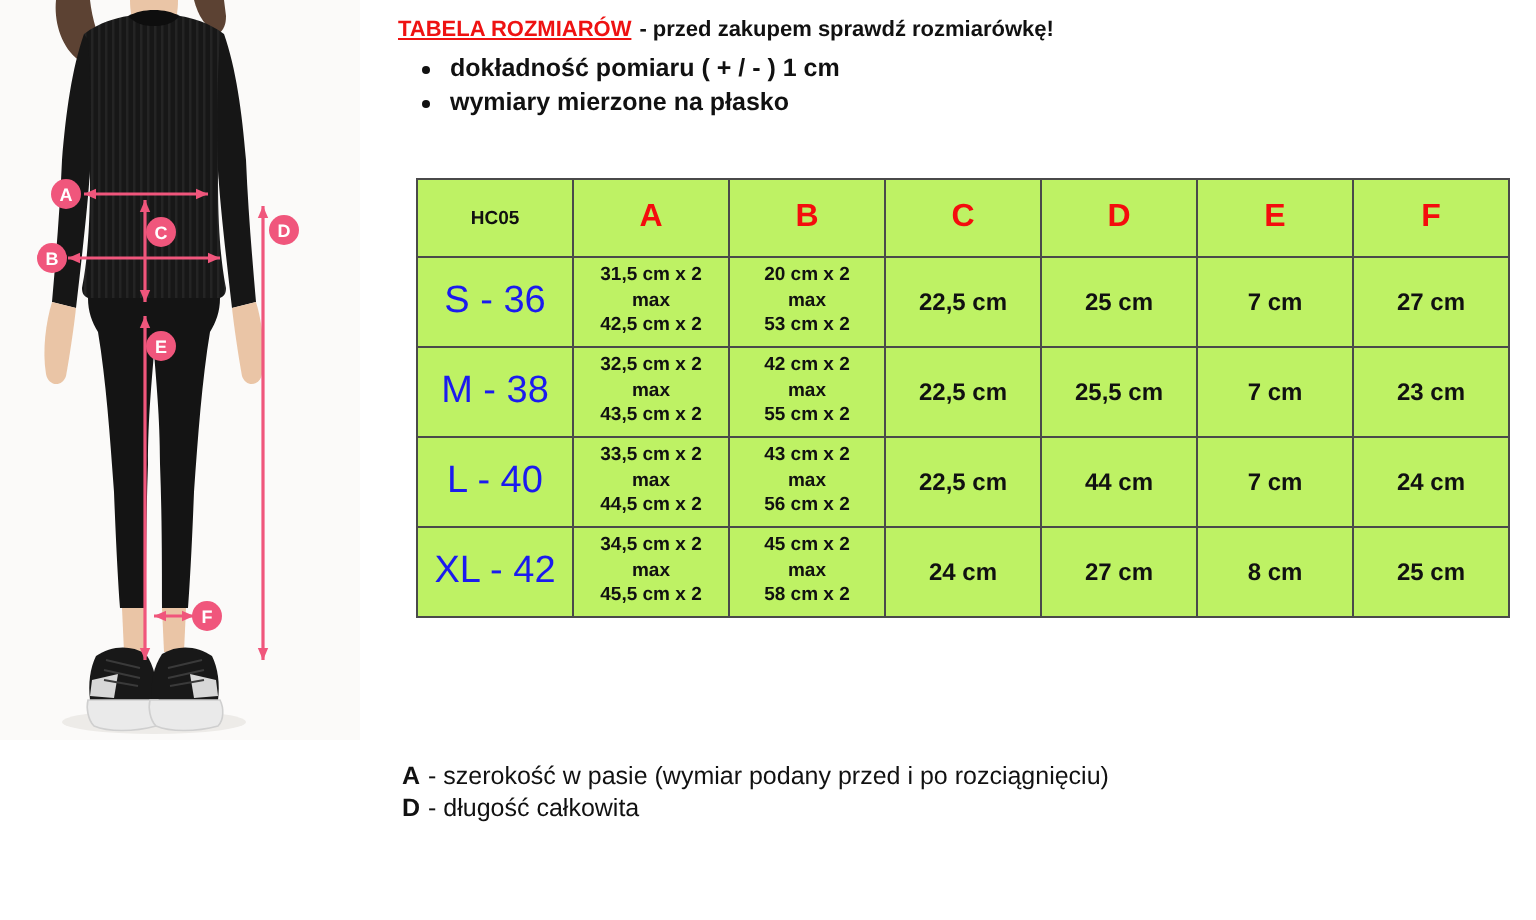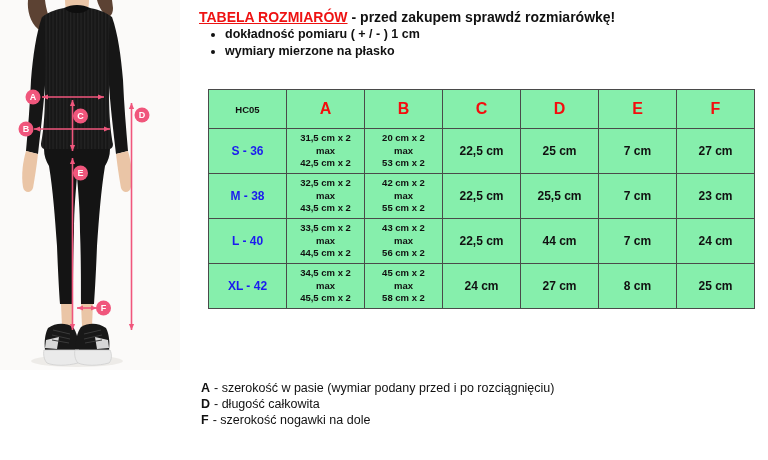--- a/index.html
+++ b/index.html
@@ -7,35 +7,35 @@
     width:768px; height:460px; background:#ffffff; overflow:hidden;
     font-family:"Liberation Sans","DejaVu Sans",sans-serif;
     position:relative; color:#111;
   }
   .abs { position:absolute; }
 
   
   .figure { left:0; top:0; width:180px; height:370px; }
 
   
-  .title-line { left:199px; top:9px; font-size:14px; font-weight:bold; white-space:nowrap; }
+  .title-line { left:199px; top:9px; font-size:11px; font-weight:bold; white-space:nowrap; }
   .title-red { color:#ee1212; text-decoration:underline; }
   .title-rest { color:#111; margin-left:4px; }
   .bullets { left:199px; top:26px; margin:0; padding:0 0 0 26px; }
   .bullets li { font-size:12.5px; font-weight:bold; line-height:17px; color:#111; }
 
   
-  .size-table { left:208px; top:89px; border-collapse:collapse; table-layout:fixed; width:546px; background:#86efac; }
+  .size-table { left:208px; top:89px; border-collapse:collapse; table-layout:fixed; width:546px; background:#bef264; }
   .size-table td { border:1px solid #4a4a4a; text-align:center; vertical-align:middle; padding:0; }
   .size-table col { width:78px; }
   .row-head { height:39px; }
   .row-data { height:45px; }
   .cell-code { font-size:9.5px; font-weight:bold; color:#111; }
   .cell-col  { font-size:16px;  font-weight:bold; color:#f40d0d; }
-  .cell-size { font-size:12px;  font-weight:bold; color:#1b1bef; }
+  .cell-size { font-size:19px;  font-weight:normal; color:#1b1bef; }
   .cell-small{ font-size:9.5px; font-weight:bold; white-space:pre-line; line-height:1.3; color:#111; }
   .cell-val  { font-size:12px;font-weight:bold; color:#111; }
 
   
   .legend { left:201px; top:352px;margin-top:28px; }
   .legend-line { font-size:12.5px; line-height:16px; color:#111; }
   .legend-letter { font-weight:bold; margin-right:4px; }
   .legend-text { font-weight:normal; }
 </style>
 </head>
@@ -196,14 +196,13 @@
     <td class="cell-val">27 cm</td>
     <td class="cell-val">8 cm</td>
     <td class="cell-val">25 cm</td>
   </tr>
   </tbody>
 </table>
 
 <div class="abs legend">
   <div class="legend-line"><span class="legend-letter">A</span><span class="legend-text">- szerokość w pasie (wymiar podany przed i po rozciągnięciu)</span></div>
   <div class="legend-line"><span class="legend-letter">D</span><span class="legend-text">- długość całkowita</span></div>
-  <div class="legend-line"><span class="legend-letter">F</span><span class="legend-text">- szerokość nogawki na dole</span></div>
 </div>
 
 </body></html>

